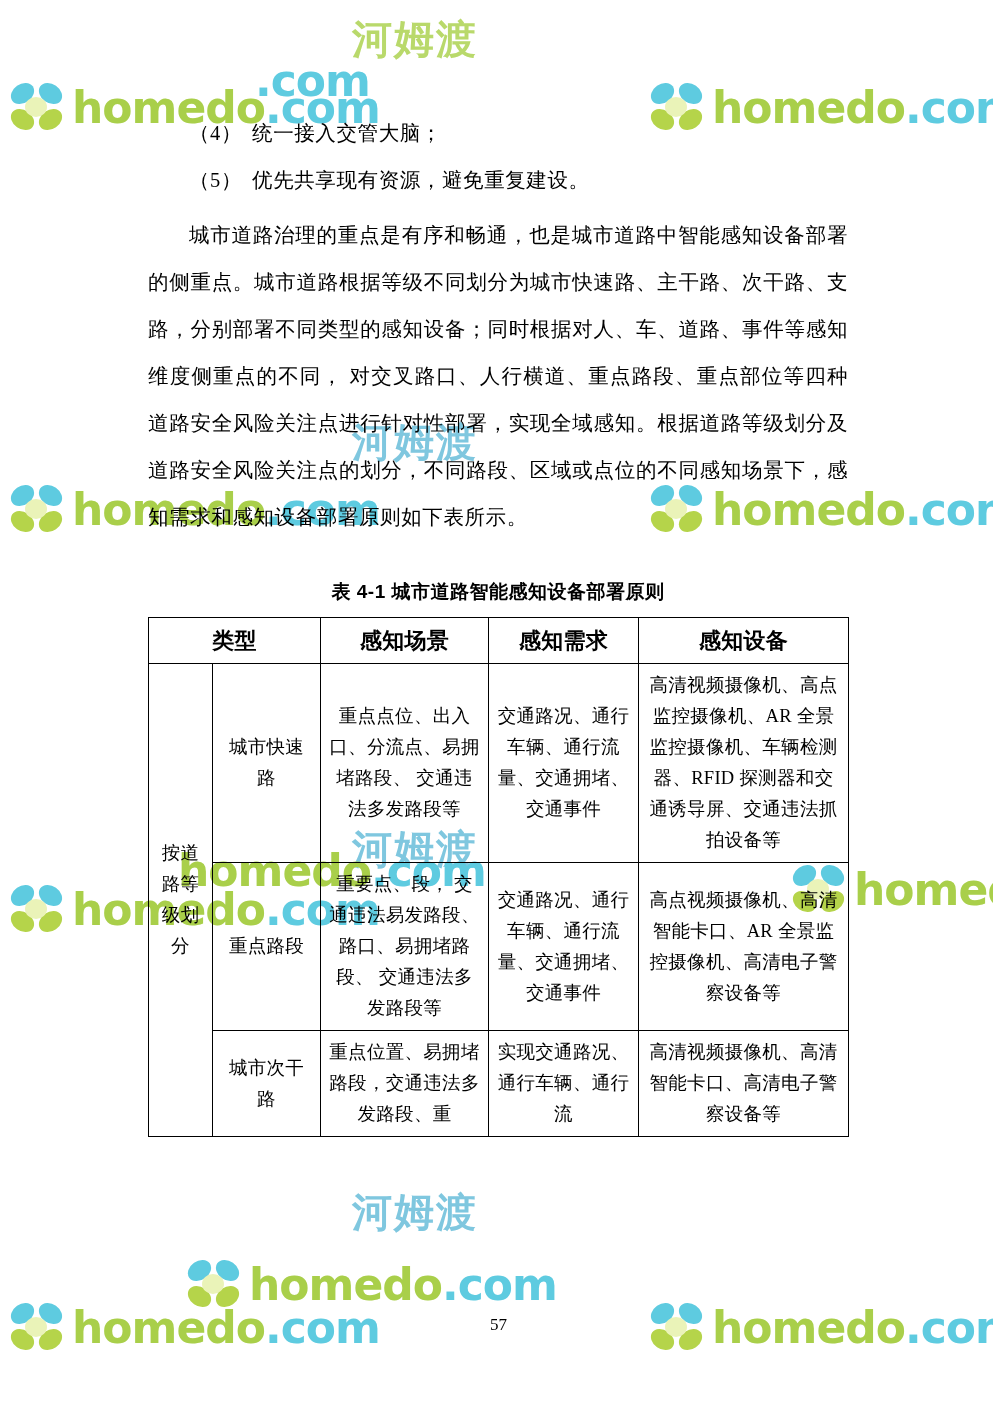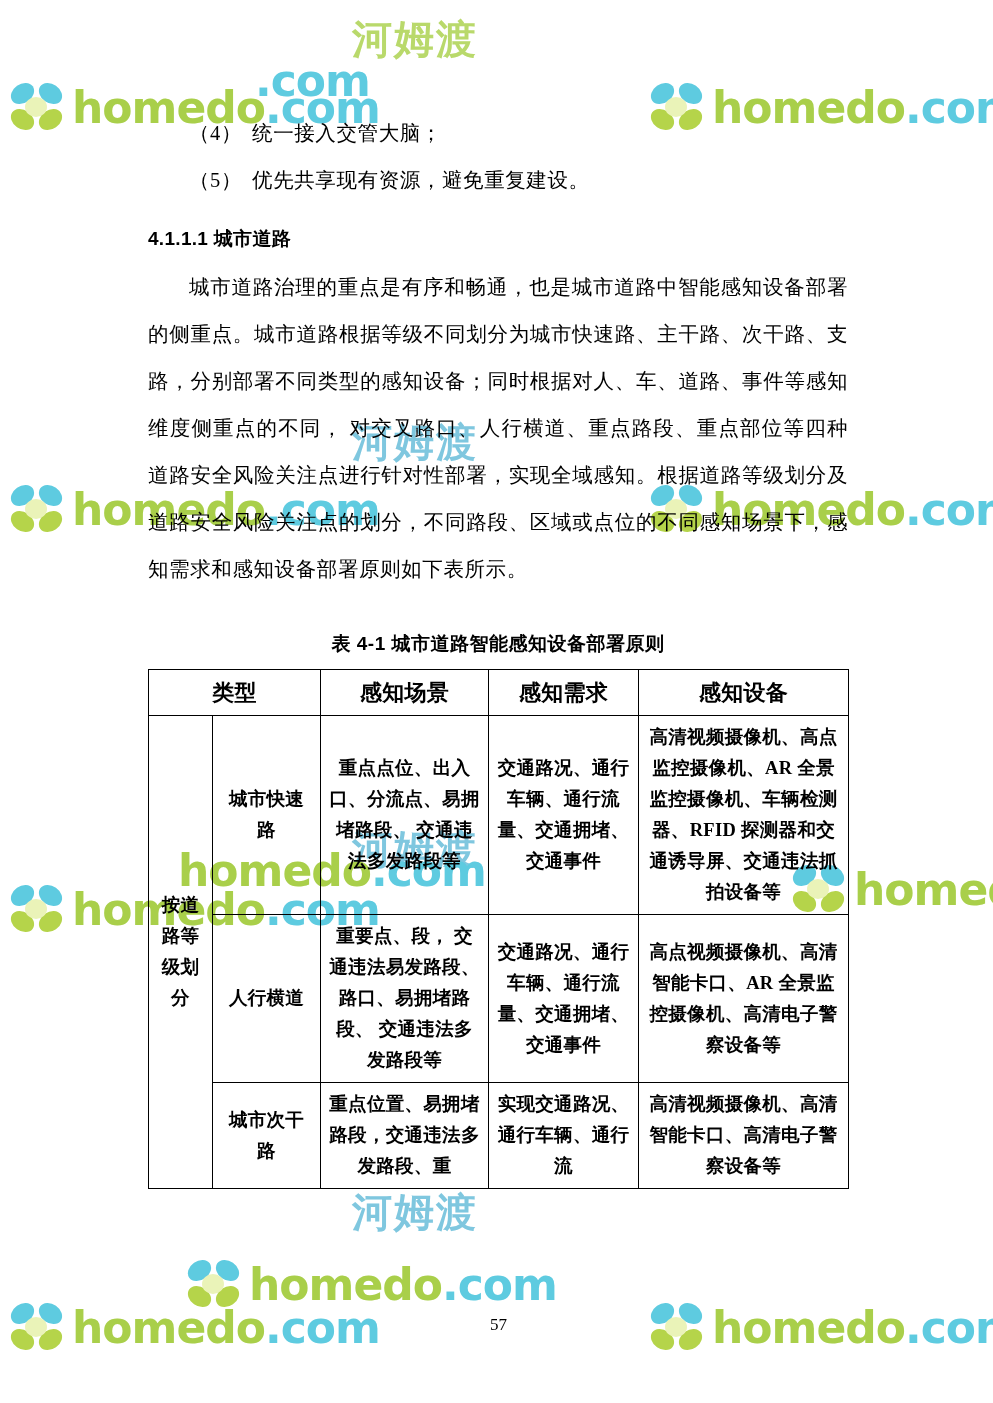--- a/index.html
+++ b/index.html
@@ -83,21 +83,21 @@
     table-layout: fixed;
   }
 
   table.matrix td, table.matrix th {
     border: 1px solid #000000;
     font-size: 18.5px;
     line-height: 31px;
     padding: 6px 8px;
     text-align: center;
     vertical-align: middle;
-    font-weight: bold;
+    font-weight: normal;
     letter-spacing: 0.3px;
   }
 
   table.matrix th {
     font-family: "Liberation Sans", sans-serif;
     font-weight: bold;
     font-size: 22px;
     padding: 7px 6px;
   }
 
@@ -291,21 +291,20 @@
 
 
     <p class="list-line">
       <span class="num">（4）</span><span>统一接入交管大脑；</span>
     </p>
 
     <p class="list-line">
       <span class="num">（5）</span><span>优先共享现有资源，避免重复建设。</span>
     </p>
 
-    <h3 class="heading">4.1.1.1 城市道路</h3>
 
     <p class="para indent body-block">城市道路治理的重点是有序和畅通，也是城市道路中智能感知设备部署的侧重点。城市道路根据等级不同划分为城市快速路、主干路、次干路、支路，分别部署不同类型的感知设备；同时根据对人、车、道路、事件等感知维度侧重点的不同，  对交叉路口、人行横道、重点路段、重点部位等四种道路安全风险关注点进行针对性部署，实现全域感知。根据道路等级划分及道路安全风险关注点的划分，不同路段、区域或点位的不同感知场景下，感知需求和感知设备部署原则如下表所示。</p>
 
     <div class="table-title">表 4-1 城市道路智能感知设备部署原则</div>
 
     <table class="matrix">
       <colgroup>
         <col class="col-group">
         <col class="col-type">
         <col class="col-scene">
@@ -322,21 +321,21 @@
       </thead>
       <tbody>
         <tr>
           <td rowspan="3">按道路等级划分</td>
           <td>城市快速路</td>
           <td>重点点位、出入口、分流点、易拥堵路段、 交通违法多发路段等</td>
           <td>交通路况、通行车辆、通行流量、交通拥堵、交通事件</td>
           <td>高清视频摄像机、高点监控摄像机、AR 全景监控摄像机、车辆检测器、RFID 探测器和交通诱导屏、交通违法抓拍设备等</td>
         </tr>
         <tr>
-          <td>人行横道</td>
+          <td>重点路段</td>
           <td>重要点、段，  交通违法易发路段、路口、易拥堵路段、  交通违法多发路段等</td>
           <td>交通路况、通行车辆、通行流量、交通拥堵、交通事件</td>
           <td>高点视频摄像机、高清智能卡口、AR 全景监控摄像机、高清电子警察设备等</td>
         </tr>
         <tr>
           <td>城市次干路</td>
           <td>重点位置、易拥堵路段，交通违法多发路段、重</td>
           <td>实现交通路况、通行车辆、通行流</td>
           <td>高清视频摄像机、高清智能卡口、高清电子警察设备等</td>
         </tr>

